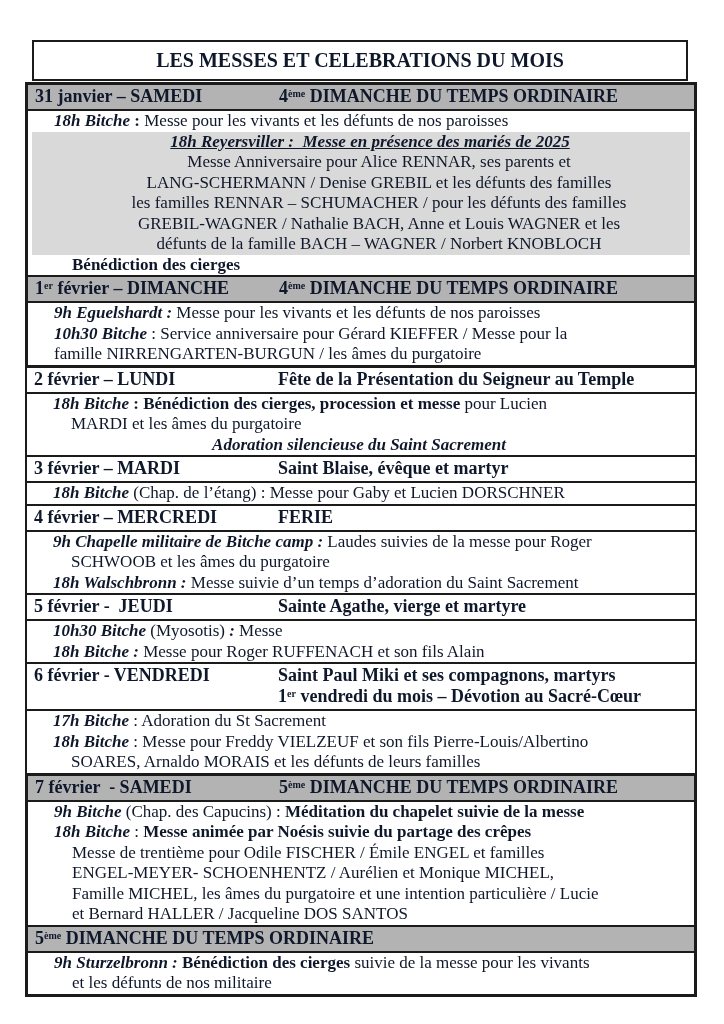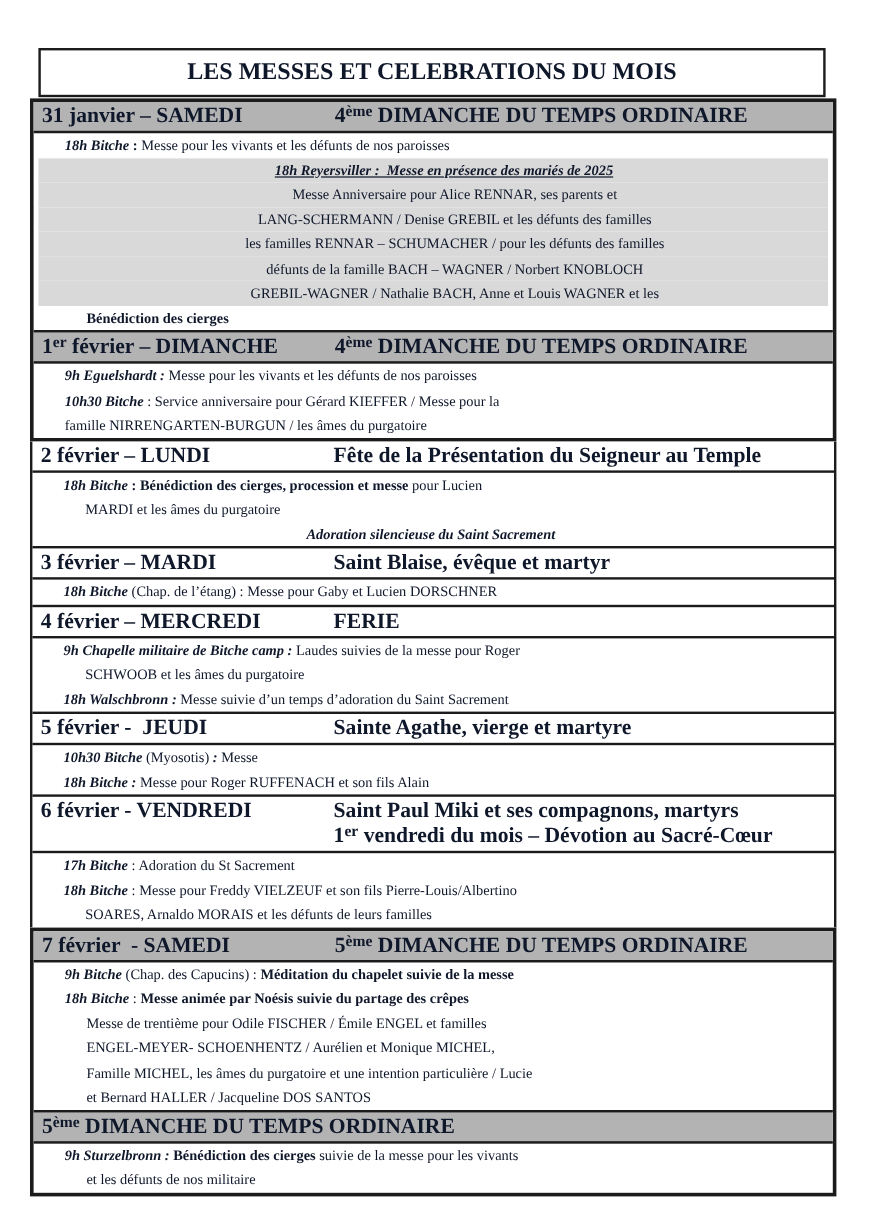--- a/index.html
+++ b/index.html
@@ -4,41 +4,41 @@
 <style>
   html,body{margin:0;padding:0;background:#fff;}
   .page{position:relative;width:724px;height:1024px;background:#fff;overflow:hidden;
         font-family:"Liberation Serif","DejaVu Serif",serif;color:#0f172a;}
   .title-box{position:absolute;left:32px;top:40px;width:656px;box-sizing:border-box;
         border:2px solid #1b1b1b;background:#fff;text-align:center;
         padding:6px 2px 7px 2px;font-weight:bold;font-size:20px;line-height:24px;}
   .schedule{position:absolute;left:25px;top:82px;width:672px;}
   .block{box-sizing:border-box;border:3px solid #1b1b1b;background:#fff;}
   .block.thin{border-top:none;border-bottom:none;border-left-width:2px;border-right-width:2px;}
-  .row{font-size:12px;line-height:20.5px;}
+  .row{font-size:17px;line-height:20.5px;}
   .row span,.row sup{white-space:pre-wrap;}
   .row.header{display:flex;align-items:baseline;font-size:18px;line-height:21px;
         padding:1px 4px 2px 7px;border-top:2px solid #1b1b1b;border-bottom:2px solid #1b1b1b;}
   .block .row.header:first-child{border-top:none;}
   .row.header.shaded-header{background:var(--header-gray,#b3b3b3);}
   .hdr-date{flex:0 0 244px;}
   .hdr-right{flex:1 1 auto;}
   .feast-line{line-height:21px;}
   .line{padding-right:4px;}
   .ind1{padding-left:26px;}
   .ind2{padding-left:44px;}
   .line.center{text-align:center;padding-left:0;}
   .line.shaded{background:var(--highlight-gray,#d9d9d9);margin:0 4px;text-align:center;}
   .line.shaded.ind1{padding-left:22px;}
   .line.shaded.ind2{padding-left:40px;}
   .st-r{font-weight:400;font-style:normal;}
   .st-b{font-weight:700;font-style:normal;}
   .st-bi{font-weight:700;font-style:italic;}
   .st-biu{font-weight:700;font-style:italic;text-decoration:underline;}
-  sup.st-sup{font-weight:700;font-style:normal;font-size:13px;line-height:0;vertical-align:5px;}
+  sup.st-sup{font-weight:700;font-style:normal;font-size:10px;line-height:0;vertical-align:5px;}
 </style>
 </head>
 <body>
 
 <div class="page">
   <div class="title-box">
     <span>LES MESSES ET CELEBRATIONS DU MOIS</span>
   </div>
   <div class="schedule">
       <div class="block thick">
@@ -46,22 +46,22 @@
           <div class="hdr-date"><span class="st-b">31 janvier – SAMEDI</span></div>
           <div class="hdr-right">
             <div class="feast-line"><span class="st-b">4</span><sup class="st-sup">ème</sup><span class="st-b"> DIMANCHE DU TEMPS ORDINAIRE</span></div>
           </div>
         </div>
         <div class="row line ind1"><span class="st-bi">18h Bitche</span><span class="st-b"> : </span><span class="st-r">Messe pour les vivants et les défunts de nos paroisses</span></div>
         <div class="row line ind1 shaded"><span class="st-biu">18h Reyersviller :  Messe en présence des mariés de 2025</span></div>
         <div class="row line ind2 shaded"><span class="st-r">Messe Anniversaire pour Alice RENNAR, ses parents et</span></div>
         <div class="row line ind2 shaded"><span class="st-r">LANG-SCHERMANN / Denise GREBIL et les défunts des familles</span></div>
         <div class="row line ind2 shaded"><span class="st-r">les familles RENNAR – SCHUMACHER / pour les défunts des familles</span></div>
+        <div class="row line ind2 shaded"><span class="st-r">GREBIL-WAGNER / Nathalie BACH, Anne et Louis WAGNER et les</span></div>
         <div class="row line ind2 shaded"><span class="st-r">défunts de la famille BACH – WAGNER / Norbert KNOBLOCH</span></div>
-        <div class="row line ind2 shaded"><span class="st-r">GREBIL-WAGNER / Nathalie BACH, Anne et Louis WAGNER et les</span></div>
         <div class="row line ind2"><span class="st-b">Bénédiction des cierges</span></div>
         <div class="row header shaded-header">
           <div class="hdr-date"><span class="st-b">1</span><sup class="st-sup">er</sup><span class="st-b"> février – DIMANCHE</span></div>
           <div class="hdr-right">
             <div class="feast-line"><span class="st-b">4</span><sup class="st-sup">ème</sup><span class="st-b"> DIMANCHE DU TEMPS ORDINAIRE</span></div>
           </div>
         </div>
         <div class="row line ind1"><span class="st-bi">9h Eguelshardt :</span><span class="st-r"> Messe pour les vivants et les défunts de nos paroisses</span></div>
         <div class="row line ind1"><span class="st-bi">10h30 Bitche</span><span class="st-r"> : Service anniversaire pour Gérard KIEFFER / Messe pour la</span></div>
         <div class="row line ind1"><span class="st-r">famille NIRRENGARTEN-BURGUN / les âmes du purgatoire</span></div>

